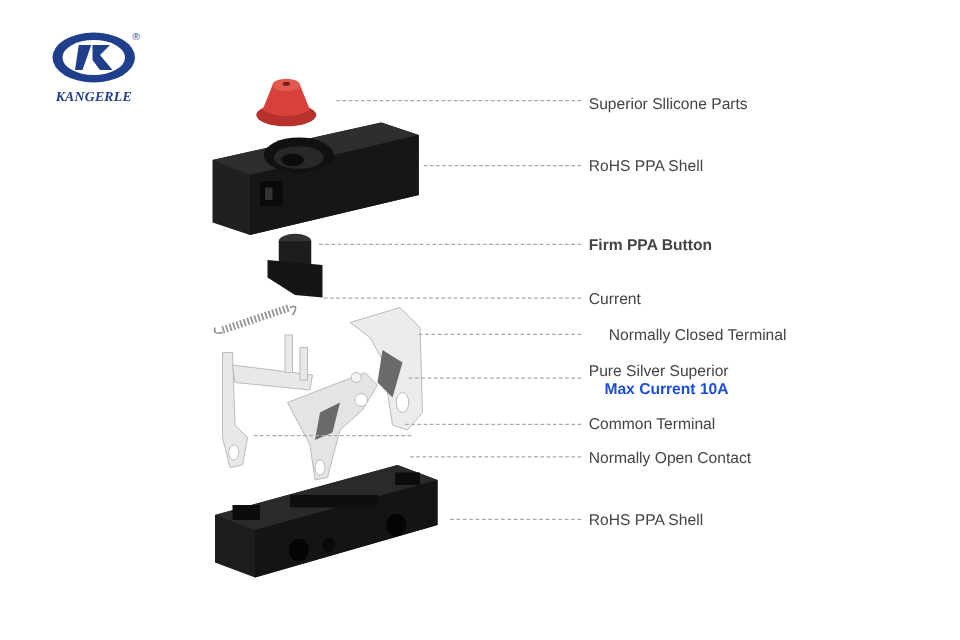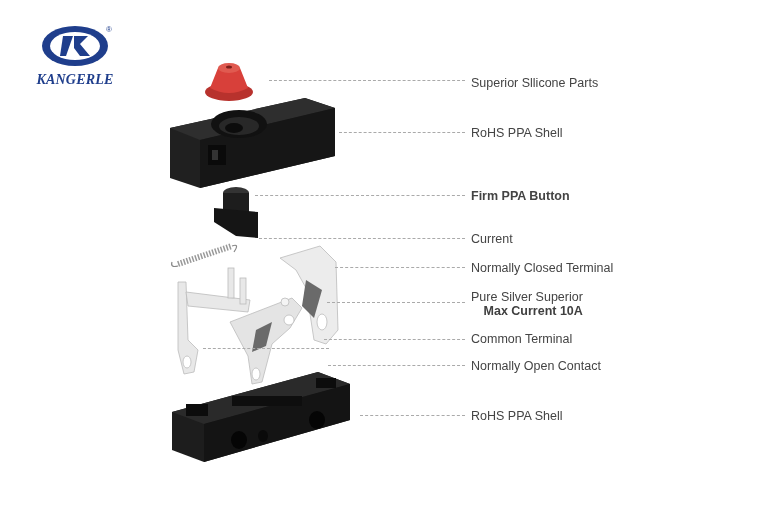--- a/index.html
+++ b/index.html
@@ -5,28 +5,28 @@
     html, body { margin: 0; padding: 0; }
     body {
       width: 768px; height: 512px; background: #ffffff;
       position: relative; overflow: hidden;
       font-family: "Liberation Sans", "DejaVu Sans", sans-serif;
     }
     .logo { position: absolute; left: 30px; top: 22px; width: 100px; height: 70px; }
     .logo-text {
       position: absolute; left: 30px; top: 72px; width: 90px; text-align: center;
       font-family: "Liberation Serif", serif; font-style: italic; font-weight: bold;
-      font-size: 14px; color: #1f3e8c; letter-spacing: 0.2px;
+      font-size: 11px; color: #1f3e8c; letter-spacing: 0.2px;
     }
     .reg { position: absolute; left: 106px; top: 25px; font-size: 8px; color: #1f3e8c; }
     .label {
       position: absolute; left: 471px; font-size: 12.5px; color: #444444;
       white-space: nowrap; line-height: 14px; text-align: right;
     }
-    .label .strong { color: #404040; font-weight: bold; display: block; }
+    .label .strong { color: #1d4ed8; font-weight: bold; display: block; }
     .leader {
       position: absolute; height: 0; border-top: 1px dashed #aaaaaa;
     }
     svg.parts { position: absolute; left: 0; top: 0; }
   </style>
 </head>
 <body>
 
 <svg class="logo" viewBox="0 0 100 70" width="100" height="70">
   <ellipse cx="45" cy="24" rx="33" ry="20" fill="#1f3e8c"></ellipse>
@@ -112,20 +112,20 @@
 <div class="leader" style="left:327px; top:302px; width:138px;"></div>
 <div class="leader" style="left:203px; top:348px; width:126px;"></div>
 <div class="leader" style="left:324px; top:339px; width:141px;"></div>
 <div class="leader" style="left:328px; top:365px; width:137px;"></div>
 <div class="leader" style="left:360px; top:415px; width:105px;"></div>
 
 <div class="label" style="top:76px;"><span>Superior Sllicone Parts</span></div>
 <div class="label" style="top:126px;"><span>RoHS PPA Shell</span></div>
 <div class="label" style="top:189px;font-weight:bold;"><span>Firm PPA Button</span></div>
 <div class="label" style="top:232px;"><span>Current</span></div>
-<div class="label" style="top:261px;"><span>Normally Closed Terminal</span></div>
+<div class="label" style="top:261px;margin-left:16px;"><span>Normally Closed Terminal</span></div>
 <div class="label" style="top:290px;">
   <span>Pure Silver Superior</span>
   <span class="strong">Max Current 10A</span>
 </div>
 <div class="label" style="top:332px;"><span>Common Terminal</span></div>
 <div class="label" style="top:359px;"><span>Normally Open Contact</span></div>
 <div class="label" style="top:409px;"><span>RoHS PPA Shell</span></div>
 
 </body></html>

